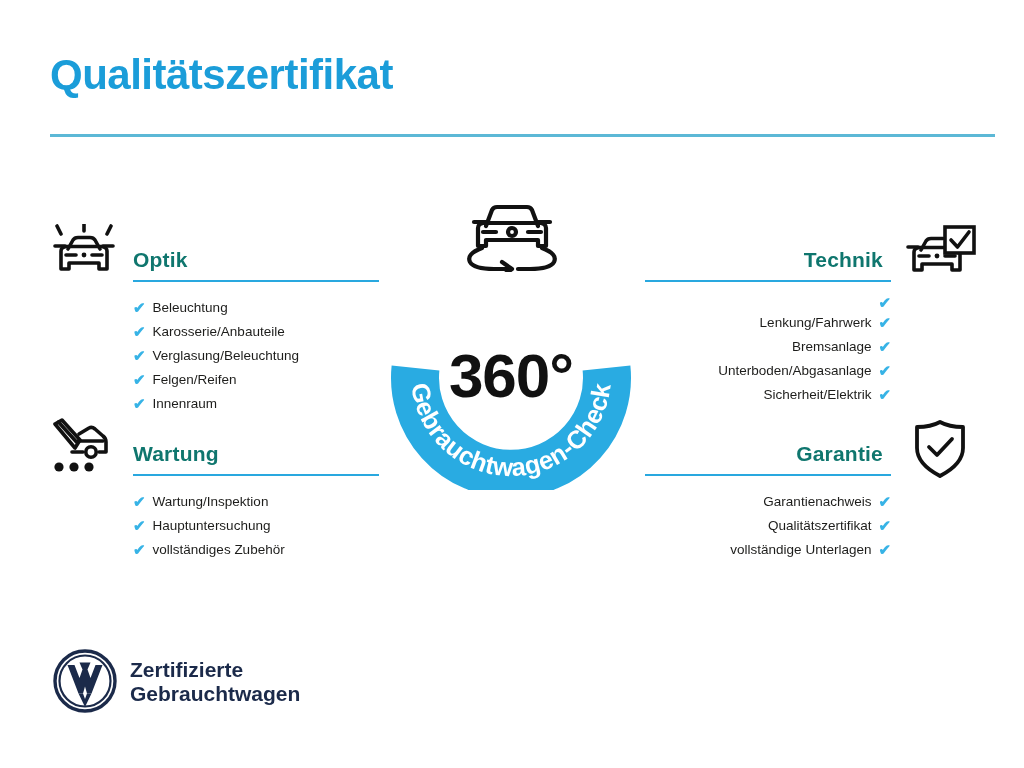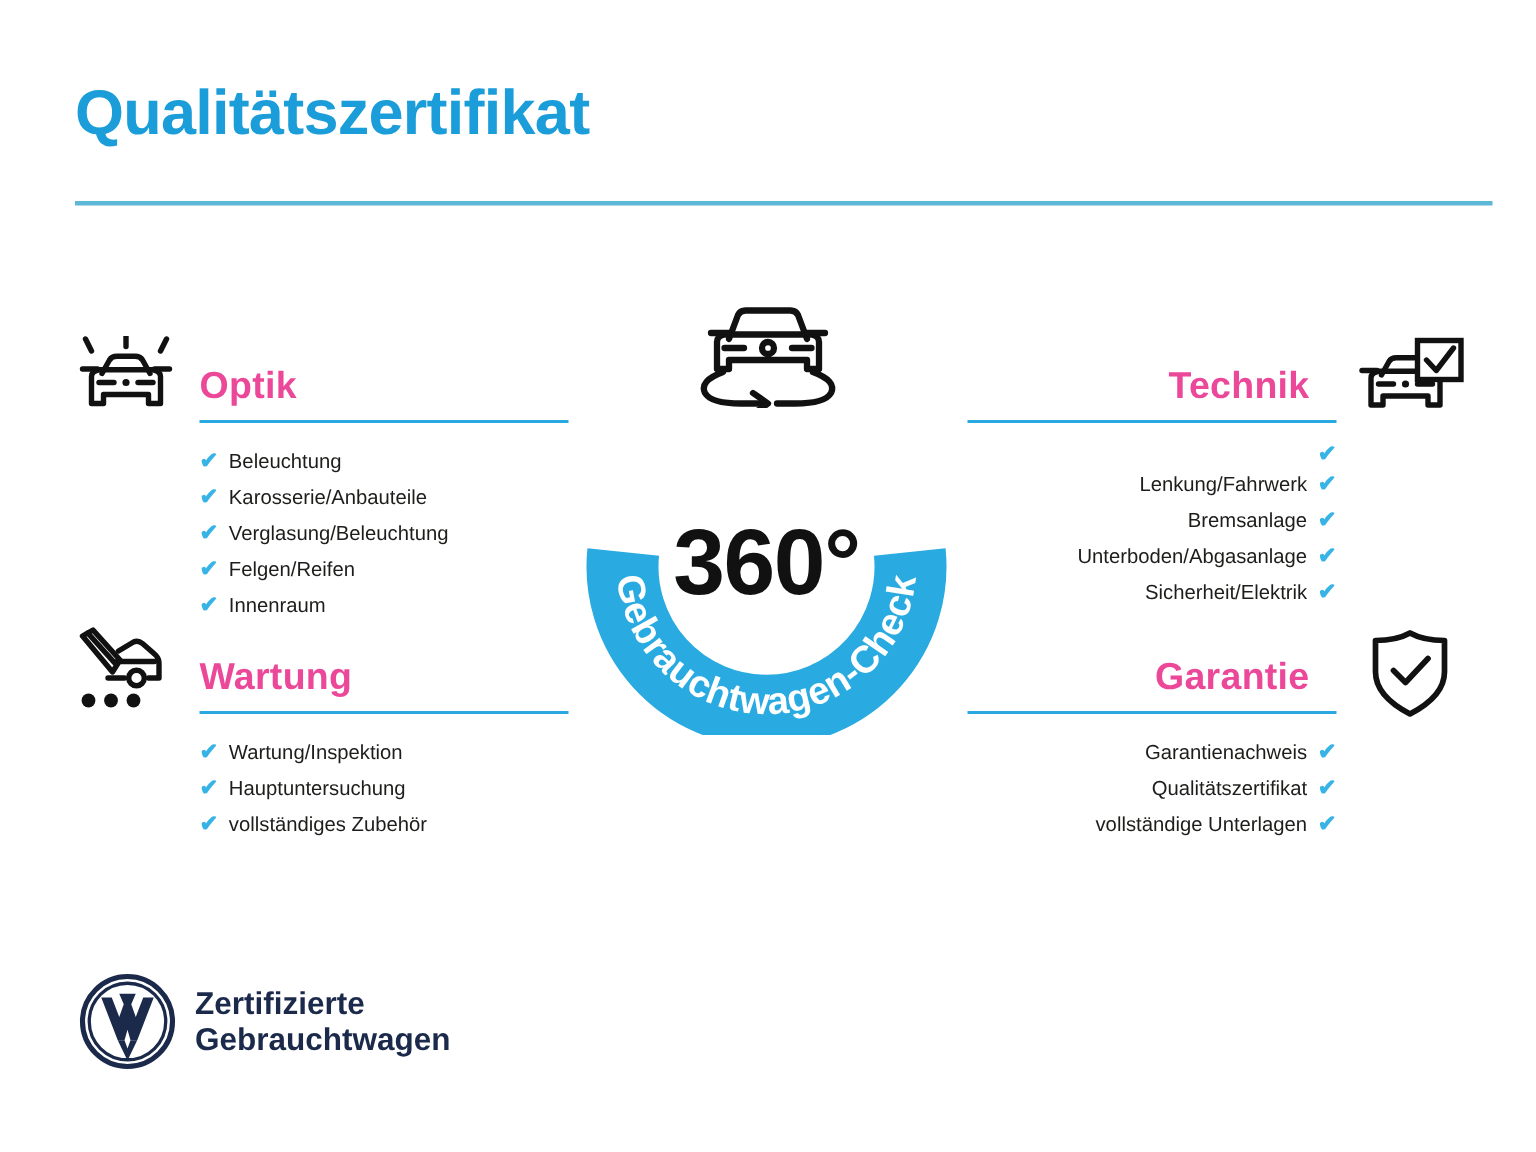--- a/index.html
+++ b/index.html
@@ -54,28 +54,28 @@
     top: -12px;
     width: 78px;
     height: 62px;
   }
   .panel.left  .icon-box { left: 0px; }
   .panel.right .icon-box { right: 0px; }
 
   .head-text {
     position: absolute;
     bottom: 10px;
-    font-size: 25px;
-    font-weight: bold;
-    color: #ec4899;
+    font-size: 21px;
+    font-weight: bold;
+    color: #0f766e;
     letter-spacing: 0.2px;
     white-space: nowrap;
   }
   .panel.left  .head-text { left: 88px; }
-  .panel.right .head-text { right: 106px; }
+  .panel.right .head-text { right: 96px; }
 
   .head-rule {
     position: absolute;
     bottom: 0;
     height: 2px;
     background: #29a8df;
     width: 246px;
   }
   .panel.left  .head-rule { left: 88px; }
   .panel.right .head-rule { right: 88px; }

